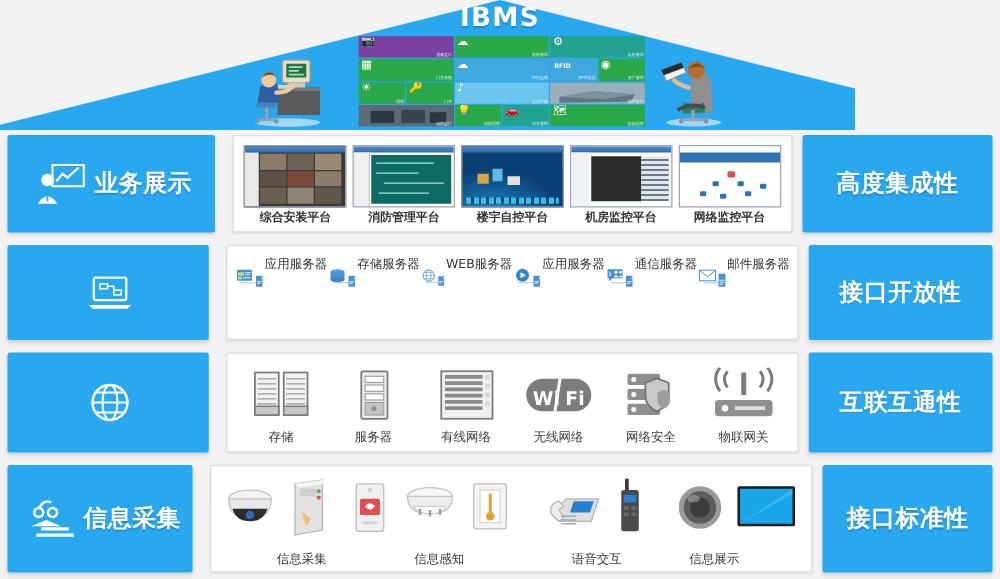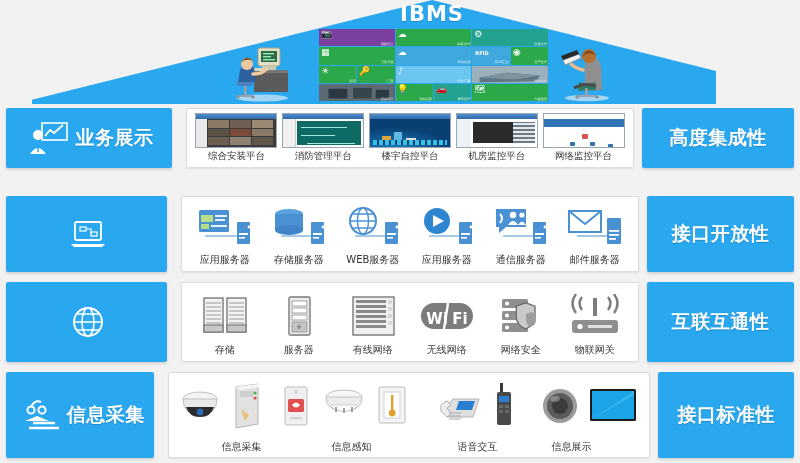--- a/index.html
+++ b/index.html
@@ -5,21 +5,21 @@
   * { box-sizing: border-box; margin: 0; padding: 0; }
   html, body {
     width: 800px; height: 463px;
     font-family: "DejaVu Sans", "Liberation Sans", sans-serif;
     background: #f0f0f0;
     overflow: hidden;
   }
   #root { position: relative; width: 800px; height: 463px; background: #f2f2f2; }
 
   
-  .roof { position: absolute; left: 0; top: 0; width: 684px; height: 104px; overflow: hidden; margin-left: 32px; }
+  .roof { position: absolute; left: 0; top: 0; width: 684px; height: 104px; overflow: hidden; }
   .roof-tri {
     position: absolute; left: 0; top: 0; width: 800px; height: 104px;
     background: #29a7ef;
     clip-path: polygon(50% 0%, 100% 96%, 100% 100%, 0 100%, 0 96%);
   }
   .roof-title {
     position: absolute; left: 0; top: 2px; width: 800px; text-align: center;
     color: #ffffff; font-size: 21px; font-weight: bold; letter-spacing: 1px;
     font-family: "DejaVu Sans", "Liberation Sans", sans-serif;
     text-shadow: 0 1px 1px rgba(0,0,0,.18);
@@ -42,21 +42,21 @@
     color: #fff; font-size: 9px; line-height: 1;
   }
   .tile.wide-img { background: #8a9aa6; }
 
   
   .person { position: absolute; z-index: 5; }
   .person svg { display: block; }
 
   
   .row { position: absolute; left: 0; width: 800px; display: flex; align-items: stretch; }
-  .row1 { top: 108px; height: 60px; }
+  .row1 { top: 108px; height: 78px; }
   .row2 { top: 196px; height: 76px; }
   .row3 { top: 282px; height: 80px; }
   .row4 { top: 372px; height: 86px; }
 
   .side-card {
     background: #29a7ef; border-radius: 2px;
     display: flex; align-items: center; justify-content: center;
     box-shadow: 0 2px 3px rgba(0,0,0,.13);
     color: #fff;
   }
@@ -72,21 +72,21 @@
 
   .panel {
     flex: 1; margin-left: 14px; background: #ffffff;
     border: 1px solid #dcdcdc; border-radius: 2px;
     box-shadow: 0 1px 2px rgba(0,0,0,.07);
     display: flex; align-items: stretch; justify-content: space-around;
     padding: 4px 6px;
   }
 
   
-  .thumb-item { display: flex; flex-direction: column; align-items: center; justify-content: flex-end; width: 86px; }
+  .thumb-item { display: flex; flex-direction: column; align-items: center; justify-content: flex-end; width: 86px; font-weight: bold; }
   .thumb {
     width: 82px; height: 50px; border: 1px solid #9aa6b0; background: #eef1f4;
     position: relative; overflow: hidden;
   }
   .thumb .tbar { position: absolute; left: 0; top: 0; right: 0; height: 5px; background: linear-gradient(#4f8fd0,#2f6aa8); }
   .thumb-cap { font-size: 9.5px; color: #333; margin-top: 2px; white-space: nowrap; }
 
   .cctv { background: #3a3a3a; }
   .cctv .grid9 { position: absolute; left: 12px; top: 6px; right: 3px; bottom: 2px;
     display: grid; grid-template-columns: repeat(3,1fr); grid-template-rows: repeat(3,1fr); gap: 1px; }
@@ -110,21 +110,21 @@
   .room .vid { position: absolute; left: 16px; top: 8px; width: 40px; bottom: 4px; background: #2b2b2b; }
   .room .racks { position: absolute; right: 2px; top: 8px; width: 22px; bottom: 4px;
     background: repeating-linear-gradient(0deg,#6d7a85 0 2px,#e3e8ec 2px 4px); }
 
   .net { background: #ffffff; }
   .net .hdr { position: absolute; left: 0; top: 5px; right: 0; height: 8px; background: #2f74b5; }
   .net .node { position: absolute; width: 5px; height: 4px; background: #2f74b5; border-radius: 1px; }
   .net .nodec { position: absolute; width: 6px; height: 5px; background: #d9534f; border-radius: 1px; }
 
   
-  .srv-item { display: flex; flex-direction: column; align-items: center; justify-content: flex-end; width: 74px; }
+  .srv-item { display: flex; flex-direction: row; justify-content: flex-end; width: 74px; }
   .srv-ico { width: 60px; height: 44px; }
   .srv-ico svg { display: block; width: 100%; height: 100%; }
   .srv-cap { font-size: 10px; color: #333; margin-top: 3px; white-space: nowrap; }
 
   
   .net-item { display: flex; flex-direction: column; align-items: center; justify-content: flex-end; width: 74px; }
   .net-ico { width: 58px; height: 46px; }
   .net-ico svg { display: block; width: 100%; height: 100%; }
   .net-cap { font-size: 10px; color: #3a3a3a; font-weight: normal; margin-top: 3px; white-space: nowrap; }
 

